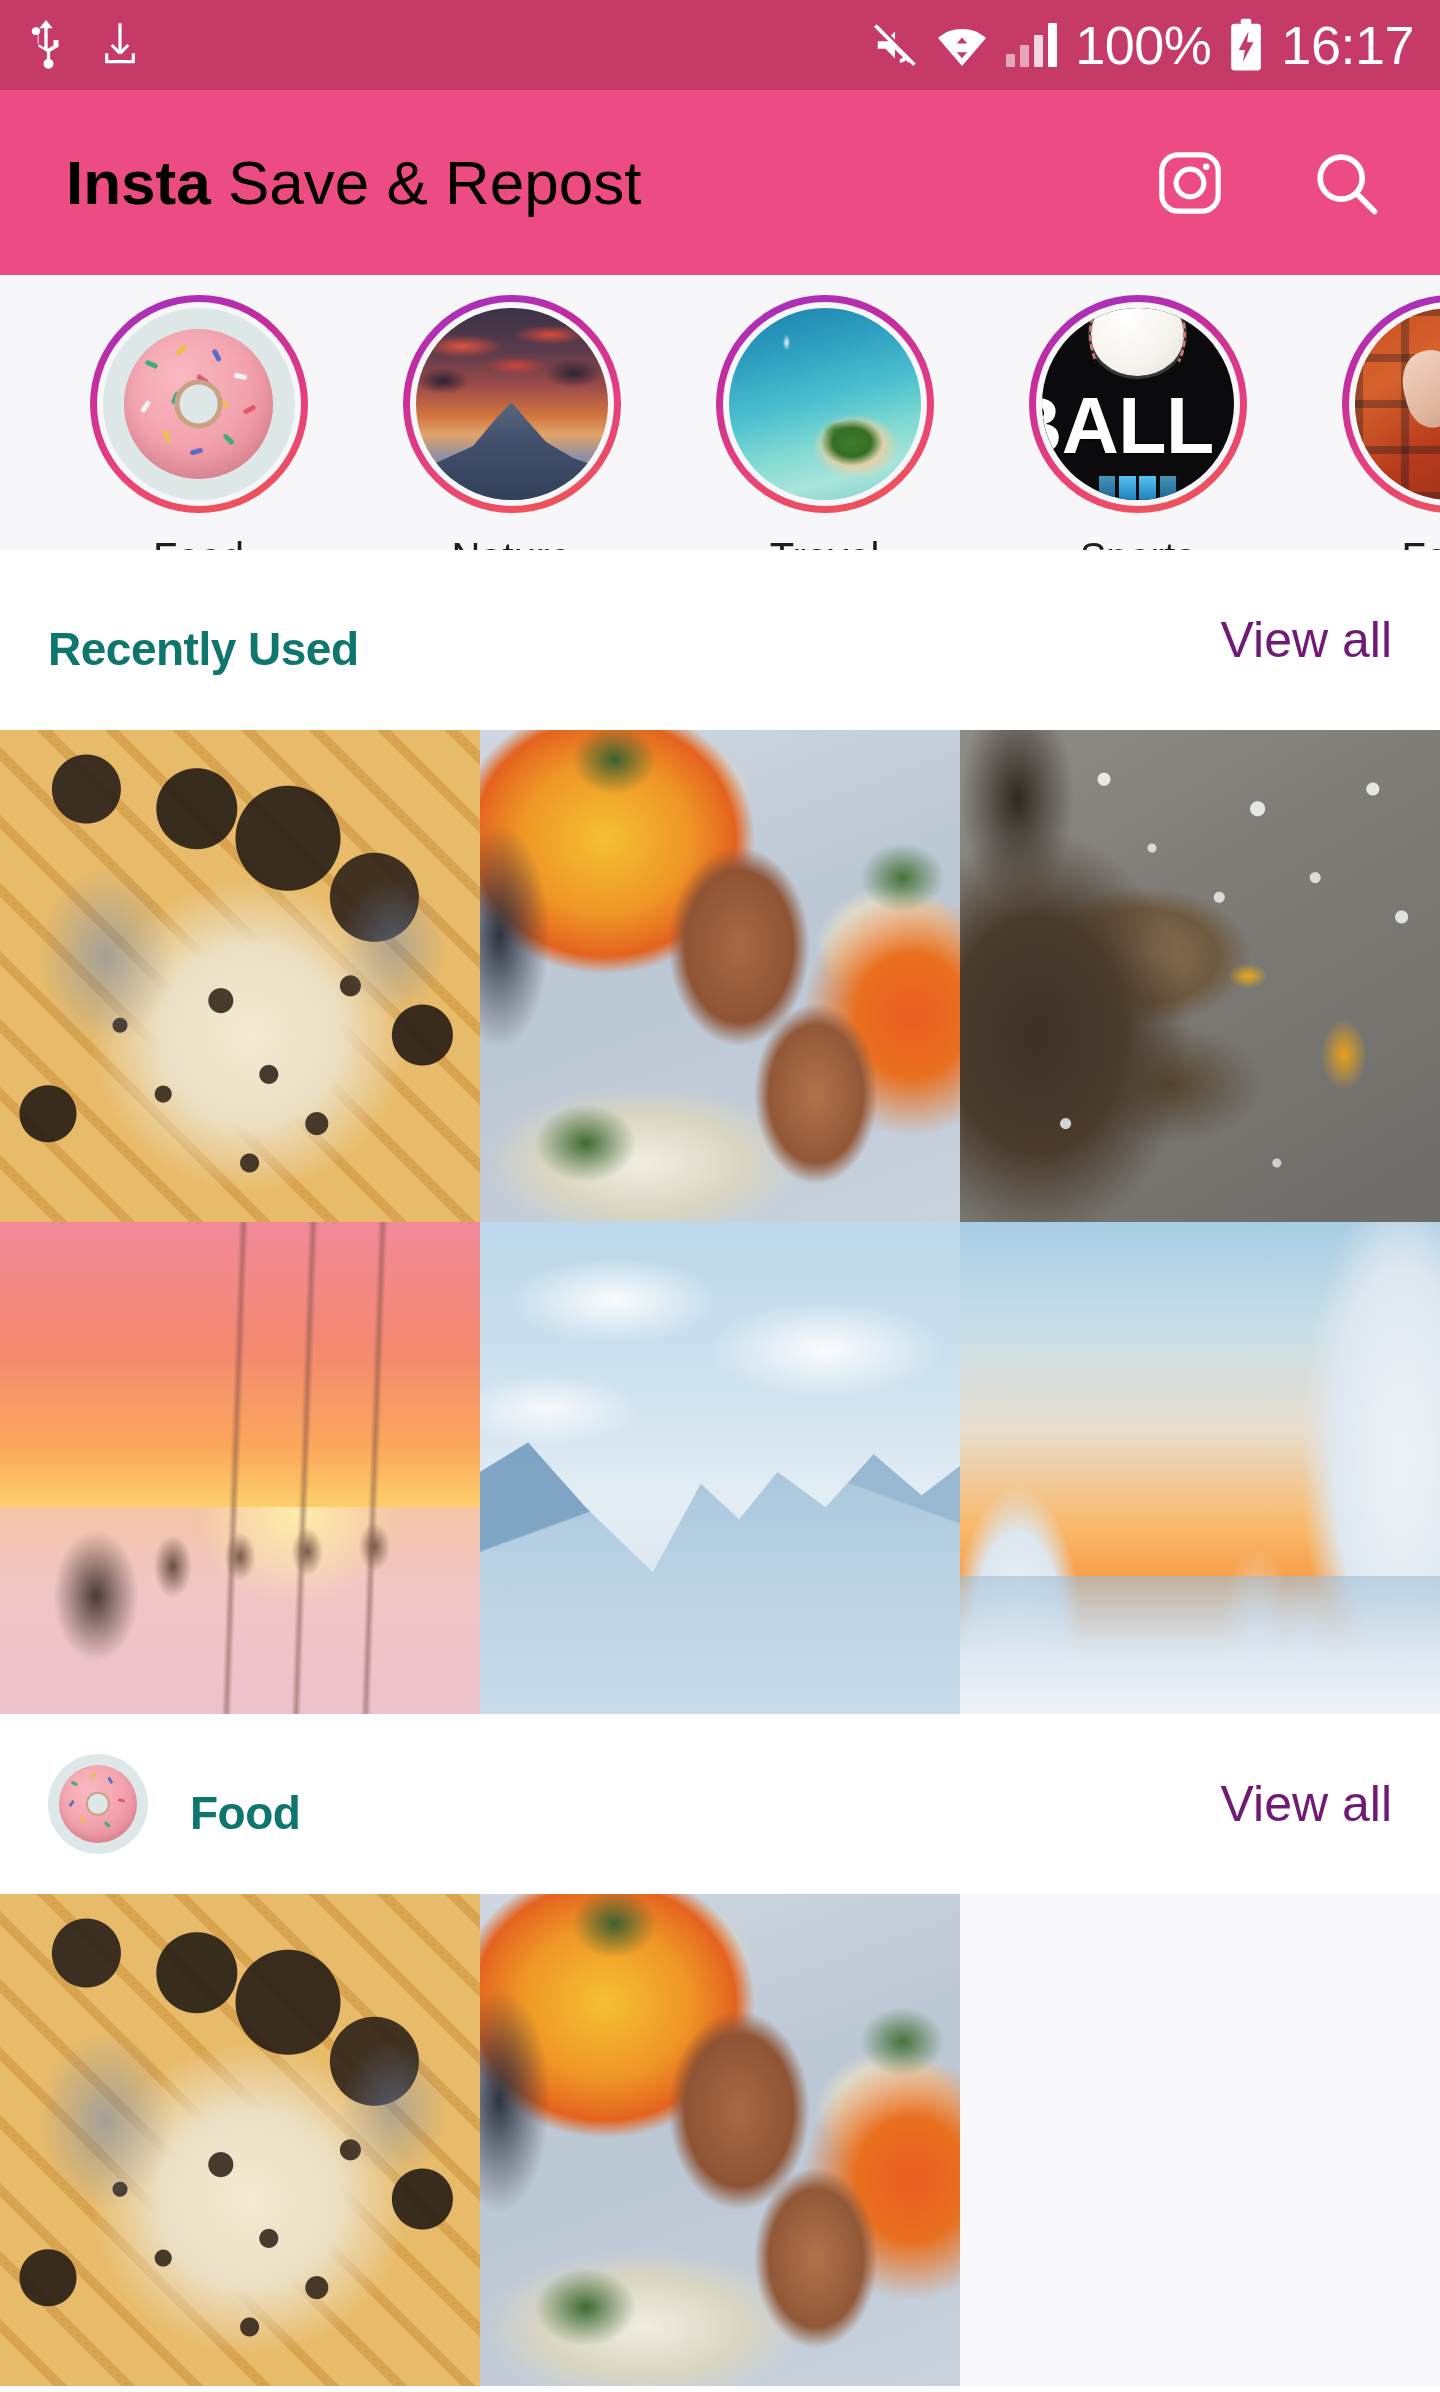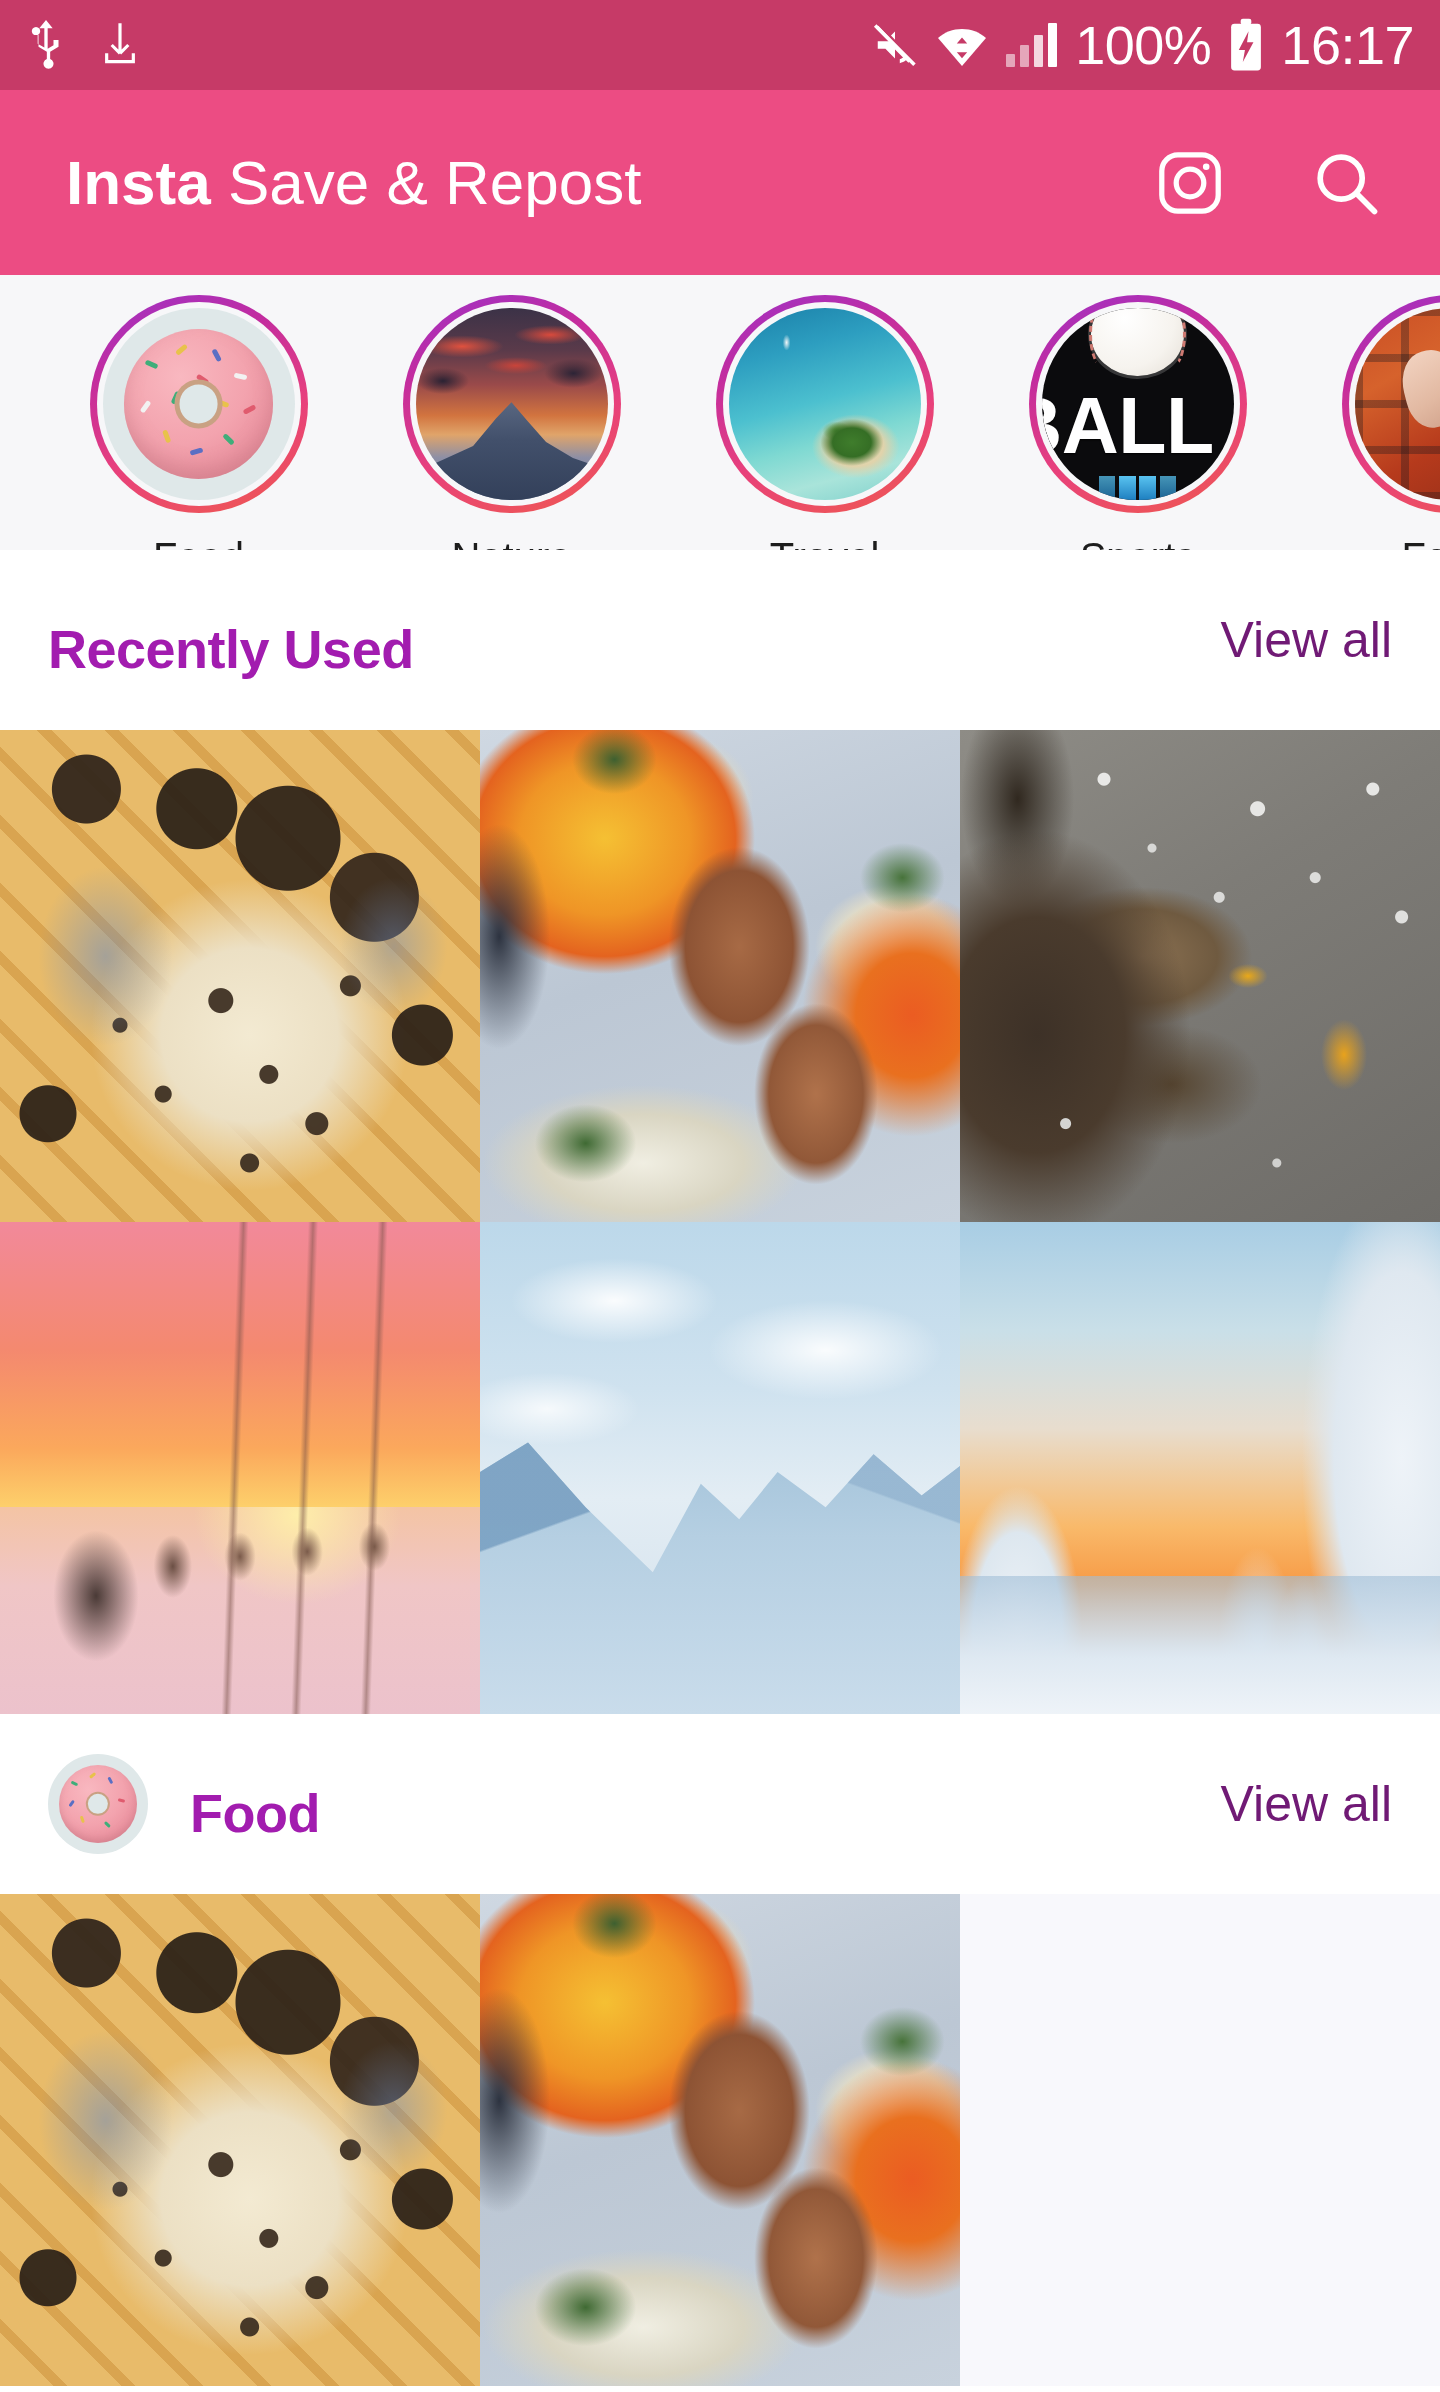--- a/index.html
+++ b/index.html
@@ -32,21 +32,21 @@
   .bars i:nth-child(4){ height:44px; }
 
   
   .appbar{
     height:185px; width:100%;
     background:#ec4c83;
     display:flex; align-items:center;
     padding:0 58px 0 66px;
   }
   .app-title{
-    color:#ffffff; font-size:62px; line-height:1; white-space:nowrap;
+    color:#000000; font-size:62px; line-height:1; white-space:nowrap;
     font-weight:400; letter-spacing:0px;
   }
   .app-title b{ font-weight:700; }
   .appbar-actions{ margin-left:auto; display:flex; align-items:center; gap:84px; }
   .appbar-actions .ab-btn{ display:flex; align-items:center; justify-content:center; cursor:pointer; }
 
   
   .stories{
     height:275px; width:100%;
     background:#f7f7f9;
@@ -83,21 +83,21 @@
   
   .section-head{
     height:180px; display:flex; align-items:center;
     padding:0 48px; background:#fff;
   }
   .section-head.with-avatar{ padding-left:48px; }
   .sh-avatar{
     width:100px; height:100px; border-radius:50%;
     overflow:hidden; flex:0 0 100px; margin-right:42px; position:relative;
   }
-  .sh-title{ font-size:54px; font-weight:700; color:#a21caf; letter-spacing:-0.5px;margin-top:18px; }
+  .sh-title{ font-size:46px; font-weight:700; color:#0f766e; letter-spacing:-0.5px;margin-top:18px; }
   .sh-viewall{
     margin-left:auto; font-size:50px; color:#701a75; font-weight:400;
     cursor:pointer;
   }
 
   
   .grid{ display:flex; flex-wrap:wrap; width:1440px; background:#f8f8fc; }
   .cell{
     width:480px; height:492px; overflow:hidden; position:relative;
     cursor:pointer; background:#f8f8fc;

